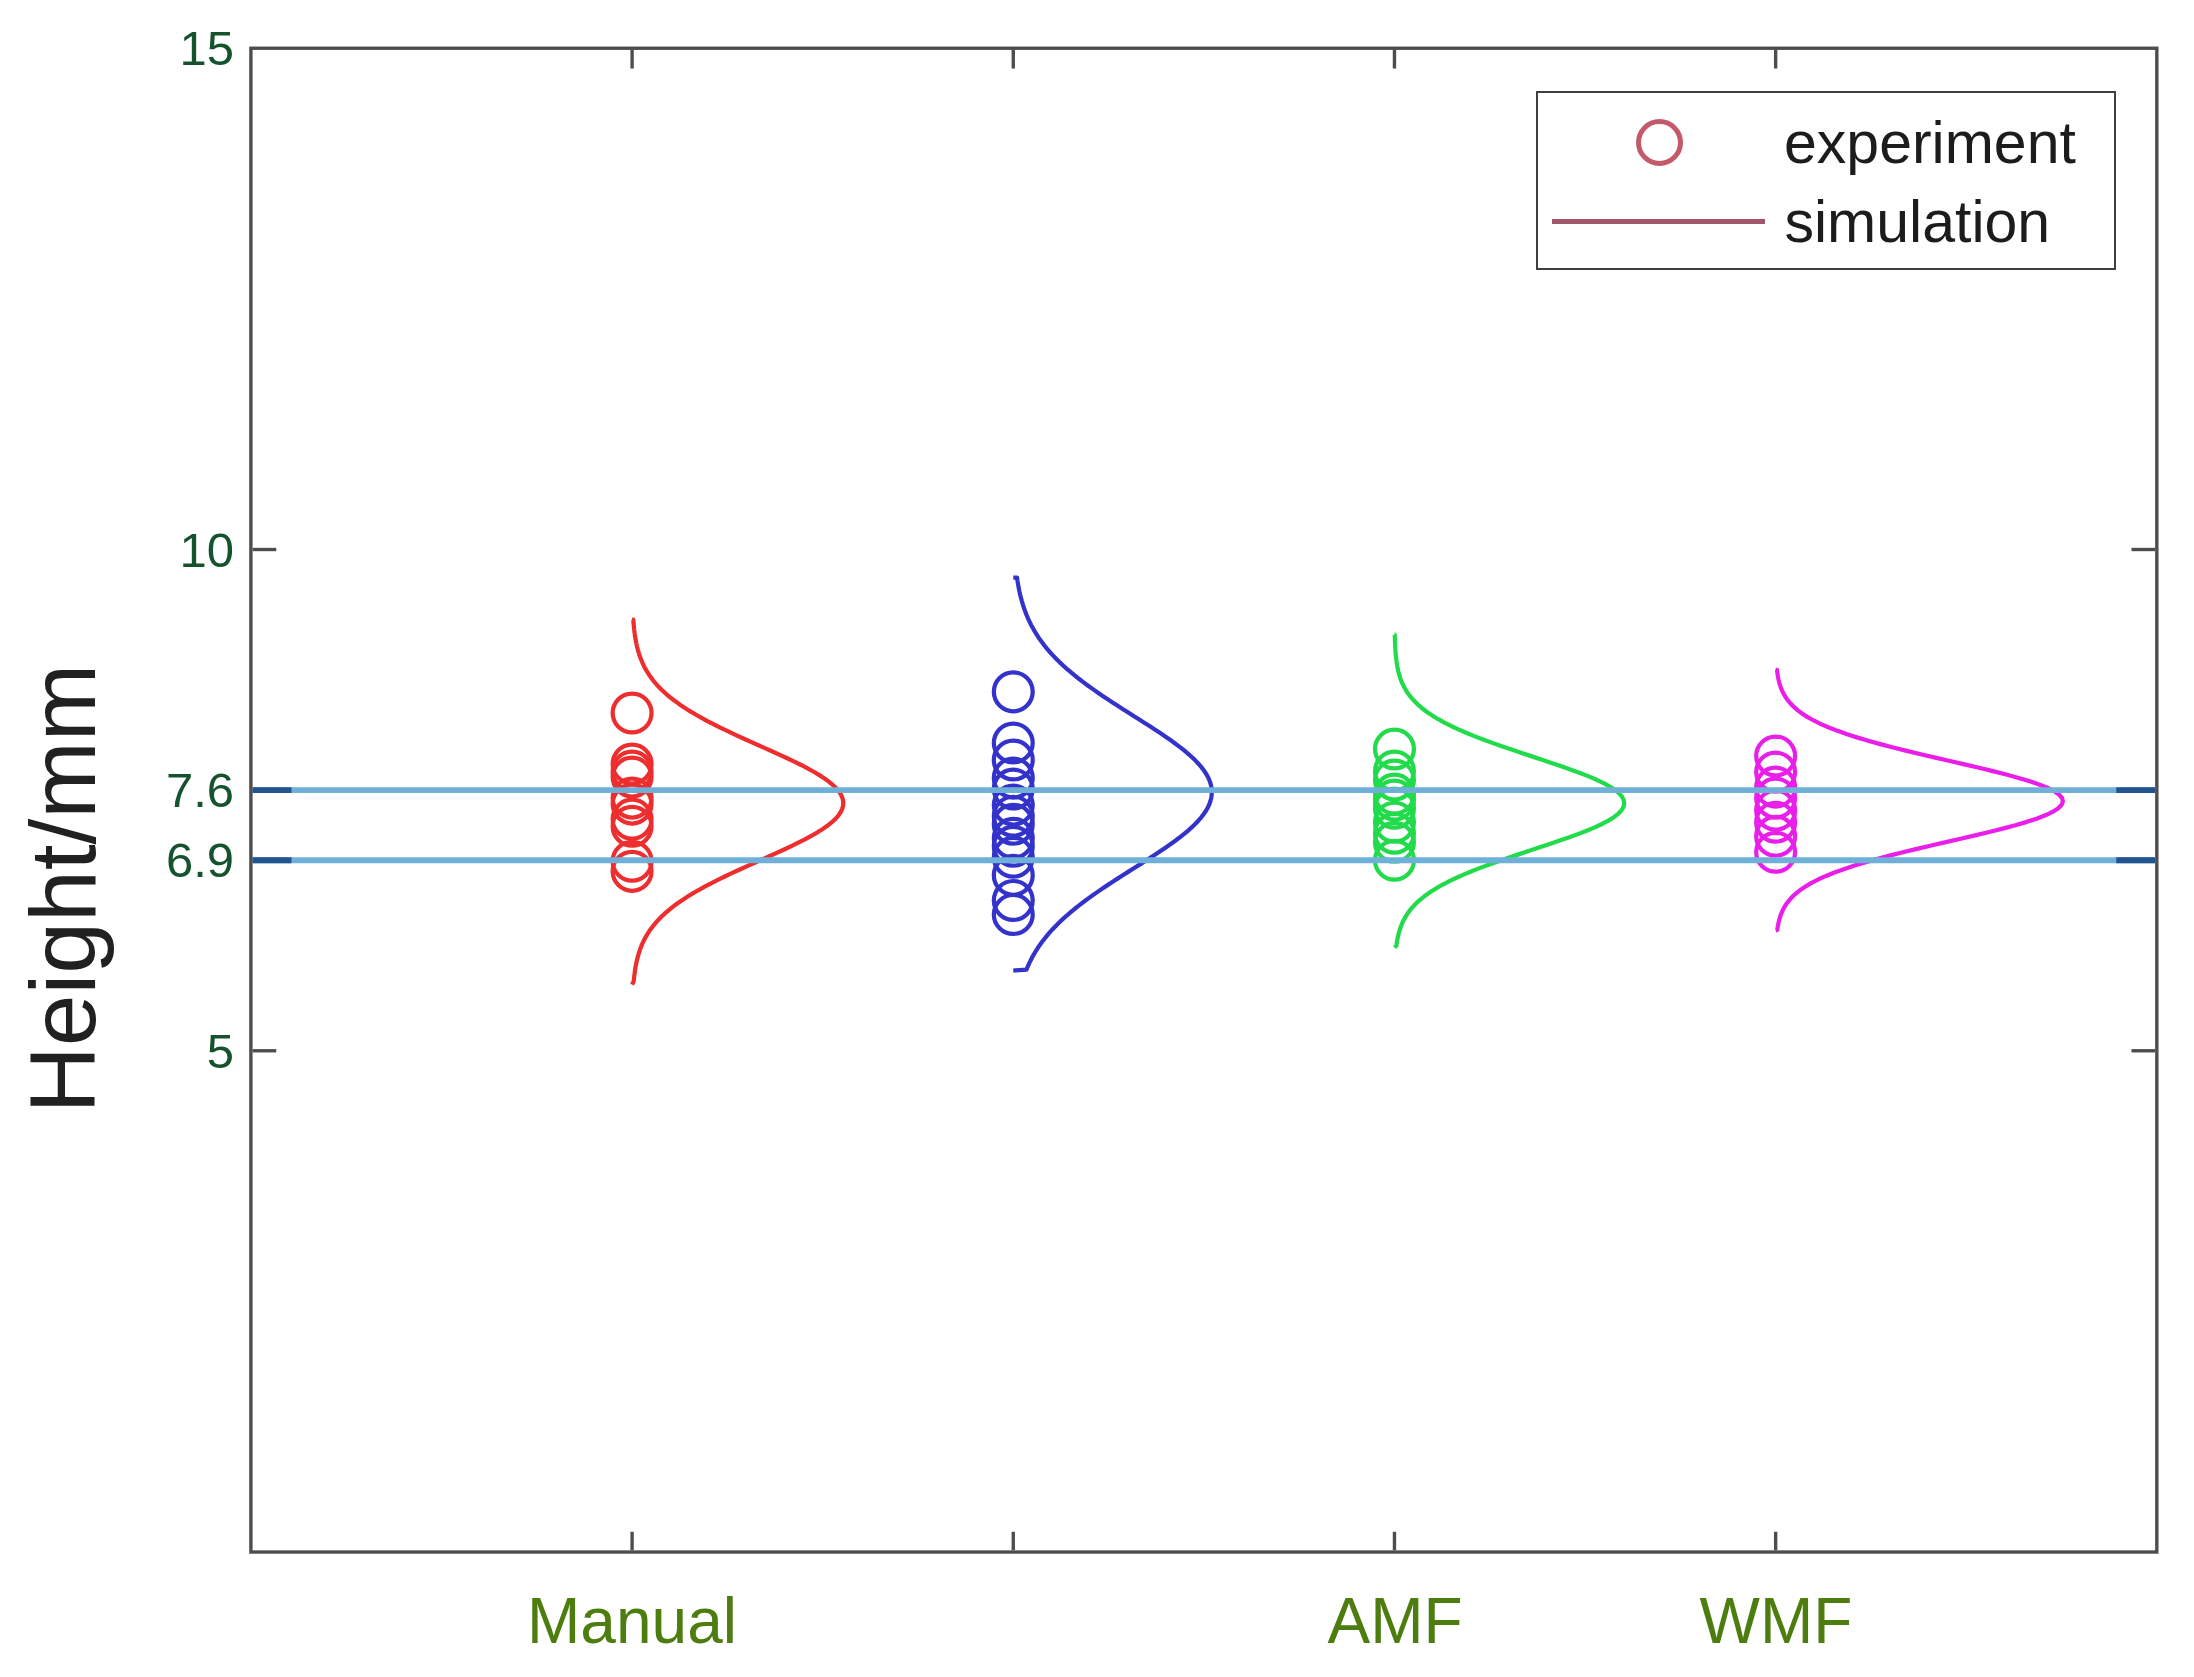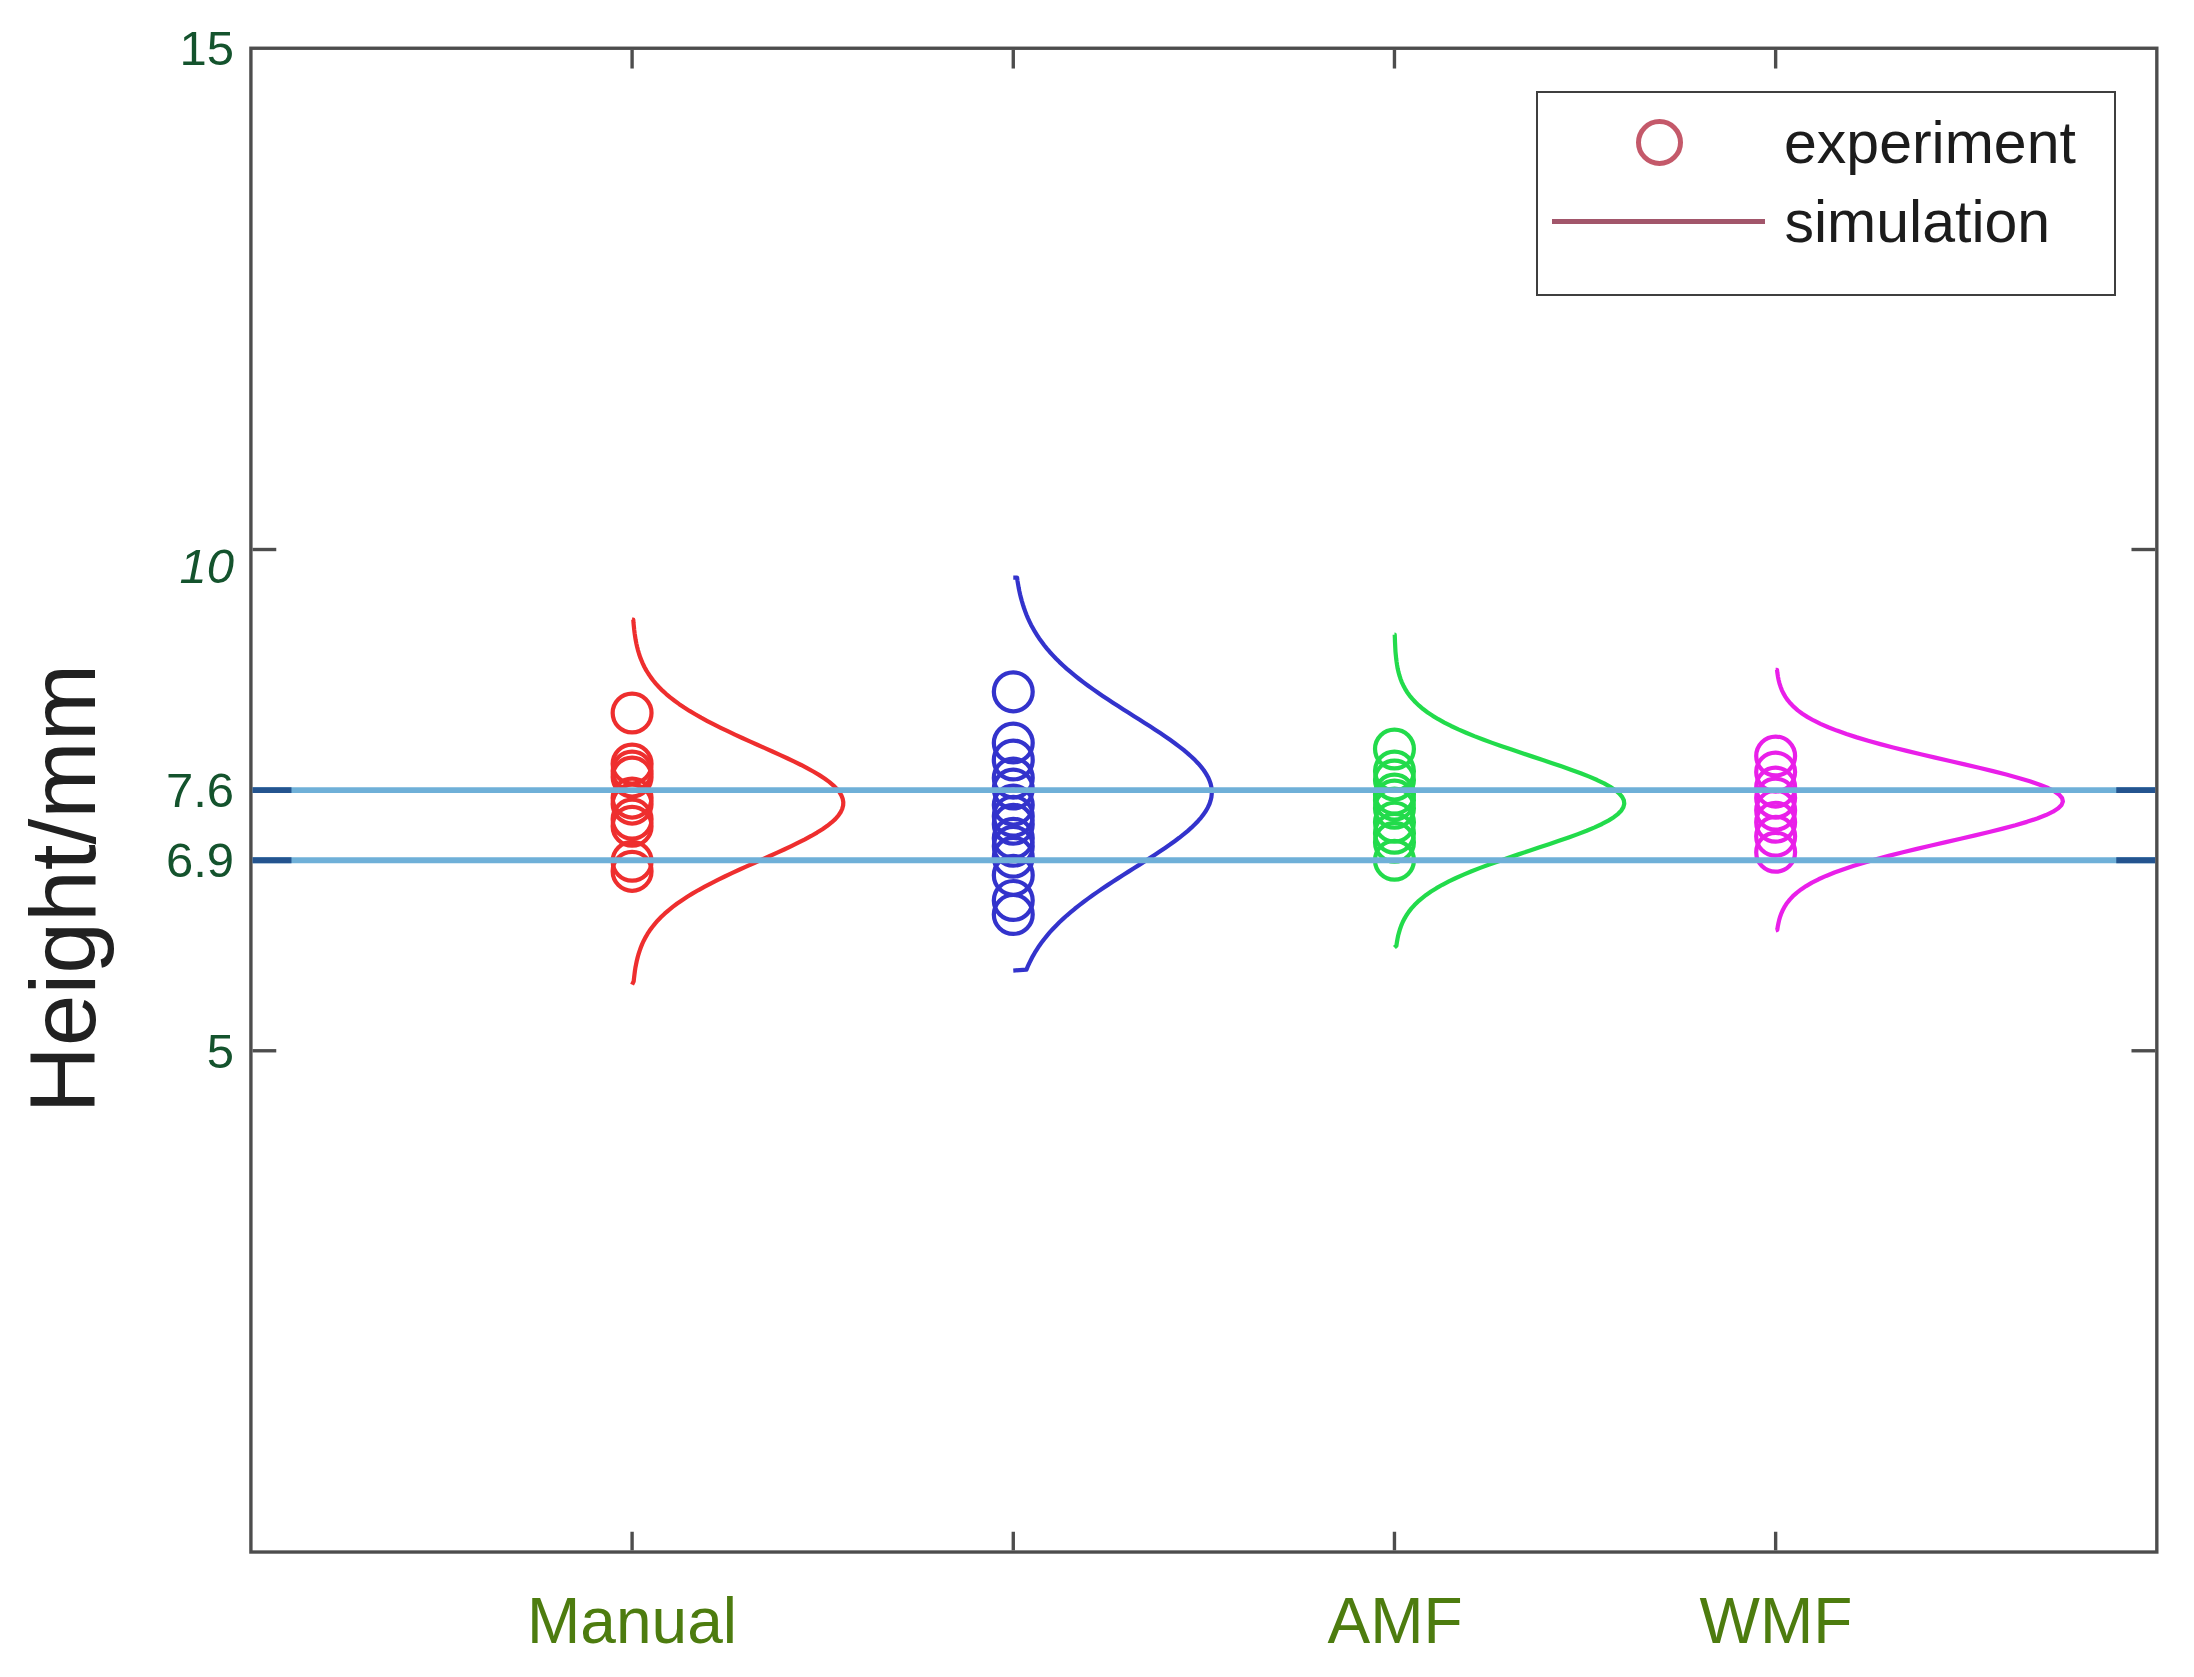--- a/index.html
+++ b/index.html
@@ -26,21 +26,21 @@
   .ylabel{
     position:absolute;
     left:-317px;top:838px;width:760px;height:101px;
     text-align:center;
     font-size:93px;line-height:101px;color:#212121;
     transform:rotate(-90deg);
     white-space:nowrap;
   }
   .legend{
     position:absolute;
-    left:1536px;top:91px;width:580px;height:205px;
+    left:1536px;top:91px;width:580px;height:179px;
     background:#ffffff;
     border:2.5px solid #3f3f3f;
     box-sizing:border-box;
     padding-top:10px;
   }
   .legend-row{
     height:79px;
     display:flex;align-items:center;
     font-size:59px;color:#1c1c1c;
   }
@@ -131,21 +131,21 @@
       <line x1="1199.4" y1="59" x2="1199.4" y2="81" stroke="#4d4d4d" stroke-width="4"></line>
       <line x1="1650.6" y1="1835" x2="1650.6" y2="1813" stroke="#4d4d4d" stroke-width="4"></line>
       <line x1="1650.6" y1="59" x2="1650.6" y2="81" stroke="#4d4d4d" stroke-width="4"></line>
       <line x1="2101.8" y1="1835" x2="2101.8" y2="1813" stroke="#4d4d4d" stroke-width="4"></line>
       <line x1="2101.8" y1="59" x2="2101.8" y2="81" stroke="#4d4d4d" stroke-width="4"></line>
     </svg>
 
   <div class="ylabel">Height/mm</div>
 
   <div class="ytick" id="yt0" style="top: 14.4px;">15</div>
-  <div class="ytick" id="yt1" style="top: 532px; font-style: italic;">10</div>
+  <div class="ytick" id="yt1" style="top: 516px;">10</div>
   <div class="ytick" id="yt2" style="top: 756px;">7.6</div>
   <div class="ytick" id="yt3" style="top: 826px;">6.9</div>
   <div class="ytick" id="yt4" style="top: 1017px;">5</div>
 
   <div class="xtick" id="xt0" style="left: 442px;">Manual</div>
   <div class="xtick" id="xt3" style="left: 1586px;">WMF</div>
   <div class="xtick" id="xt2" style="left: 1205px;">AMF</div>
 
   <div class="legend">
     <div class="legend-row">

